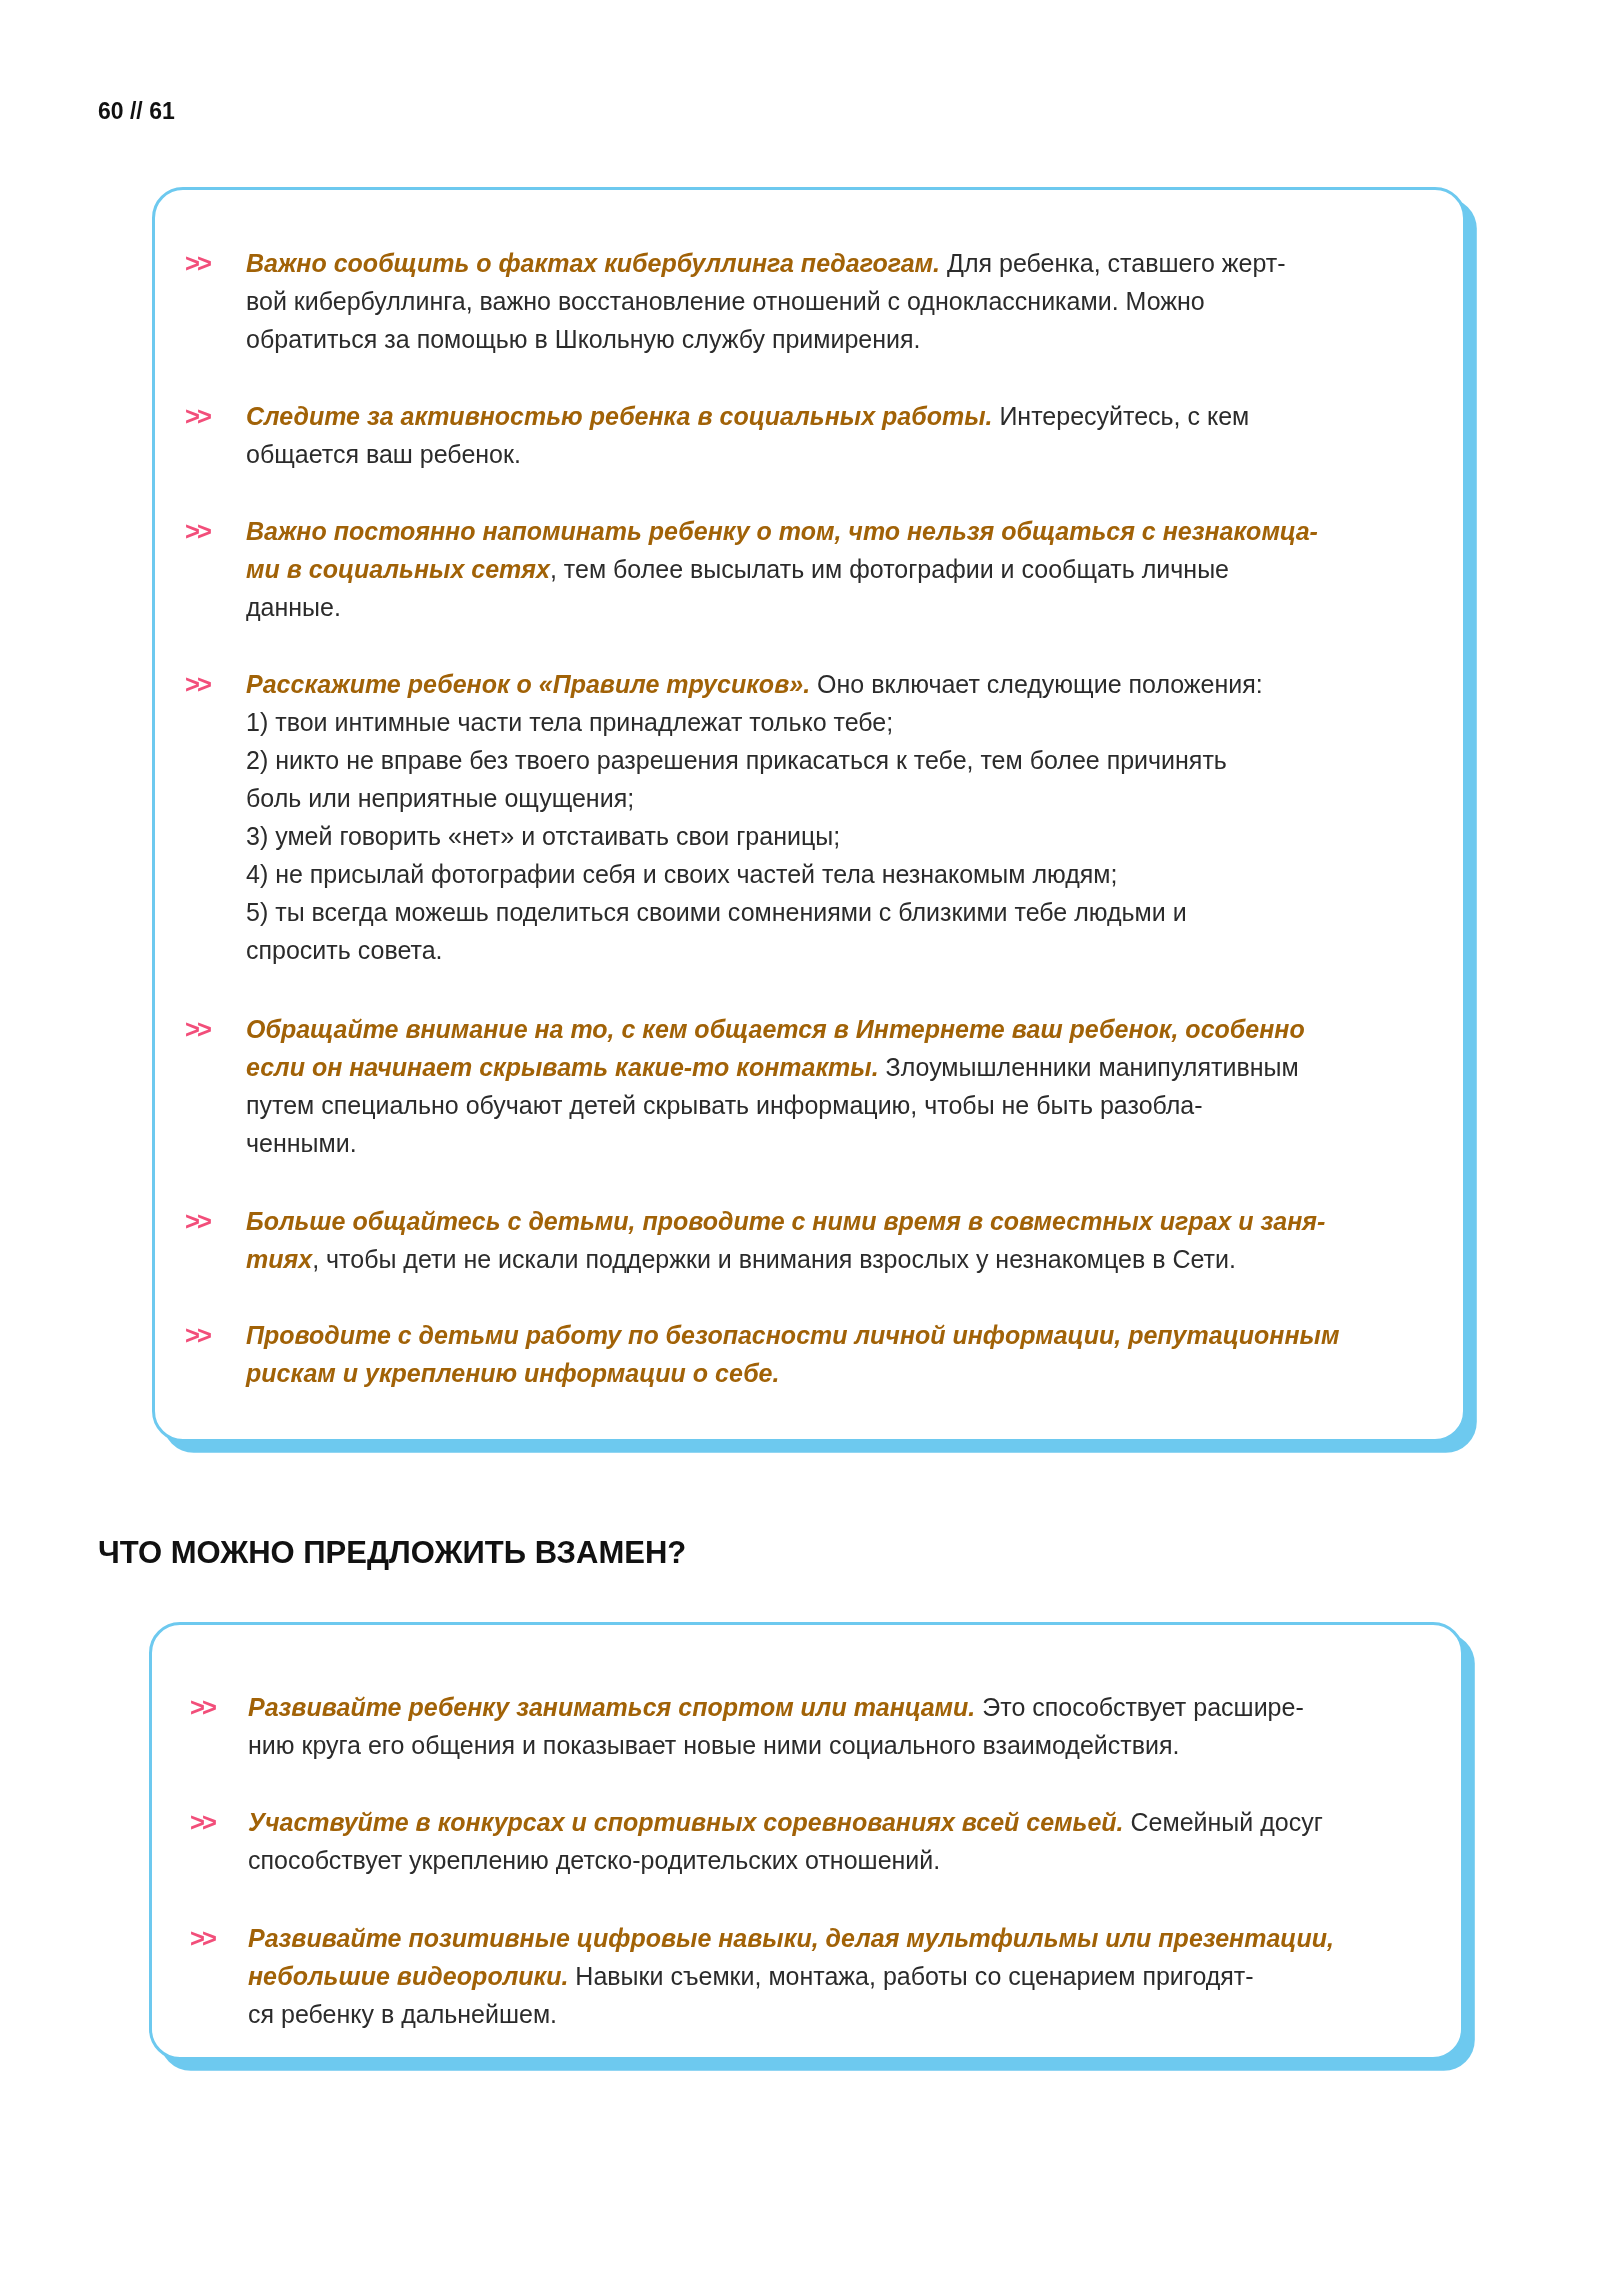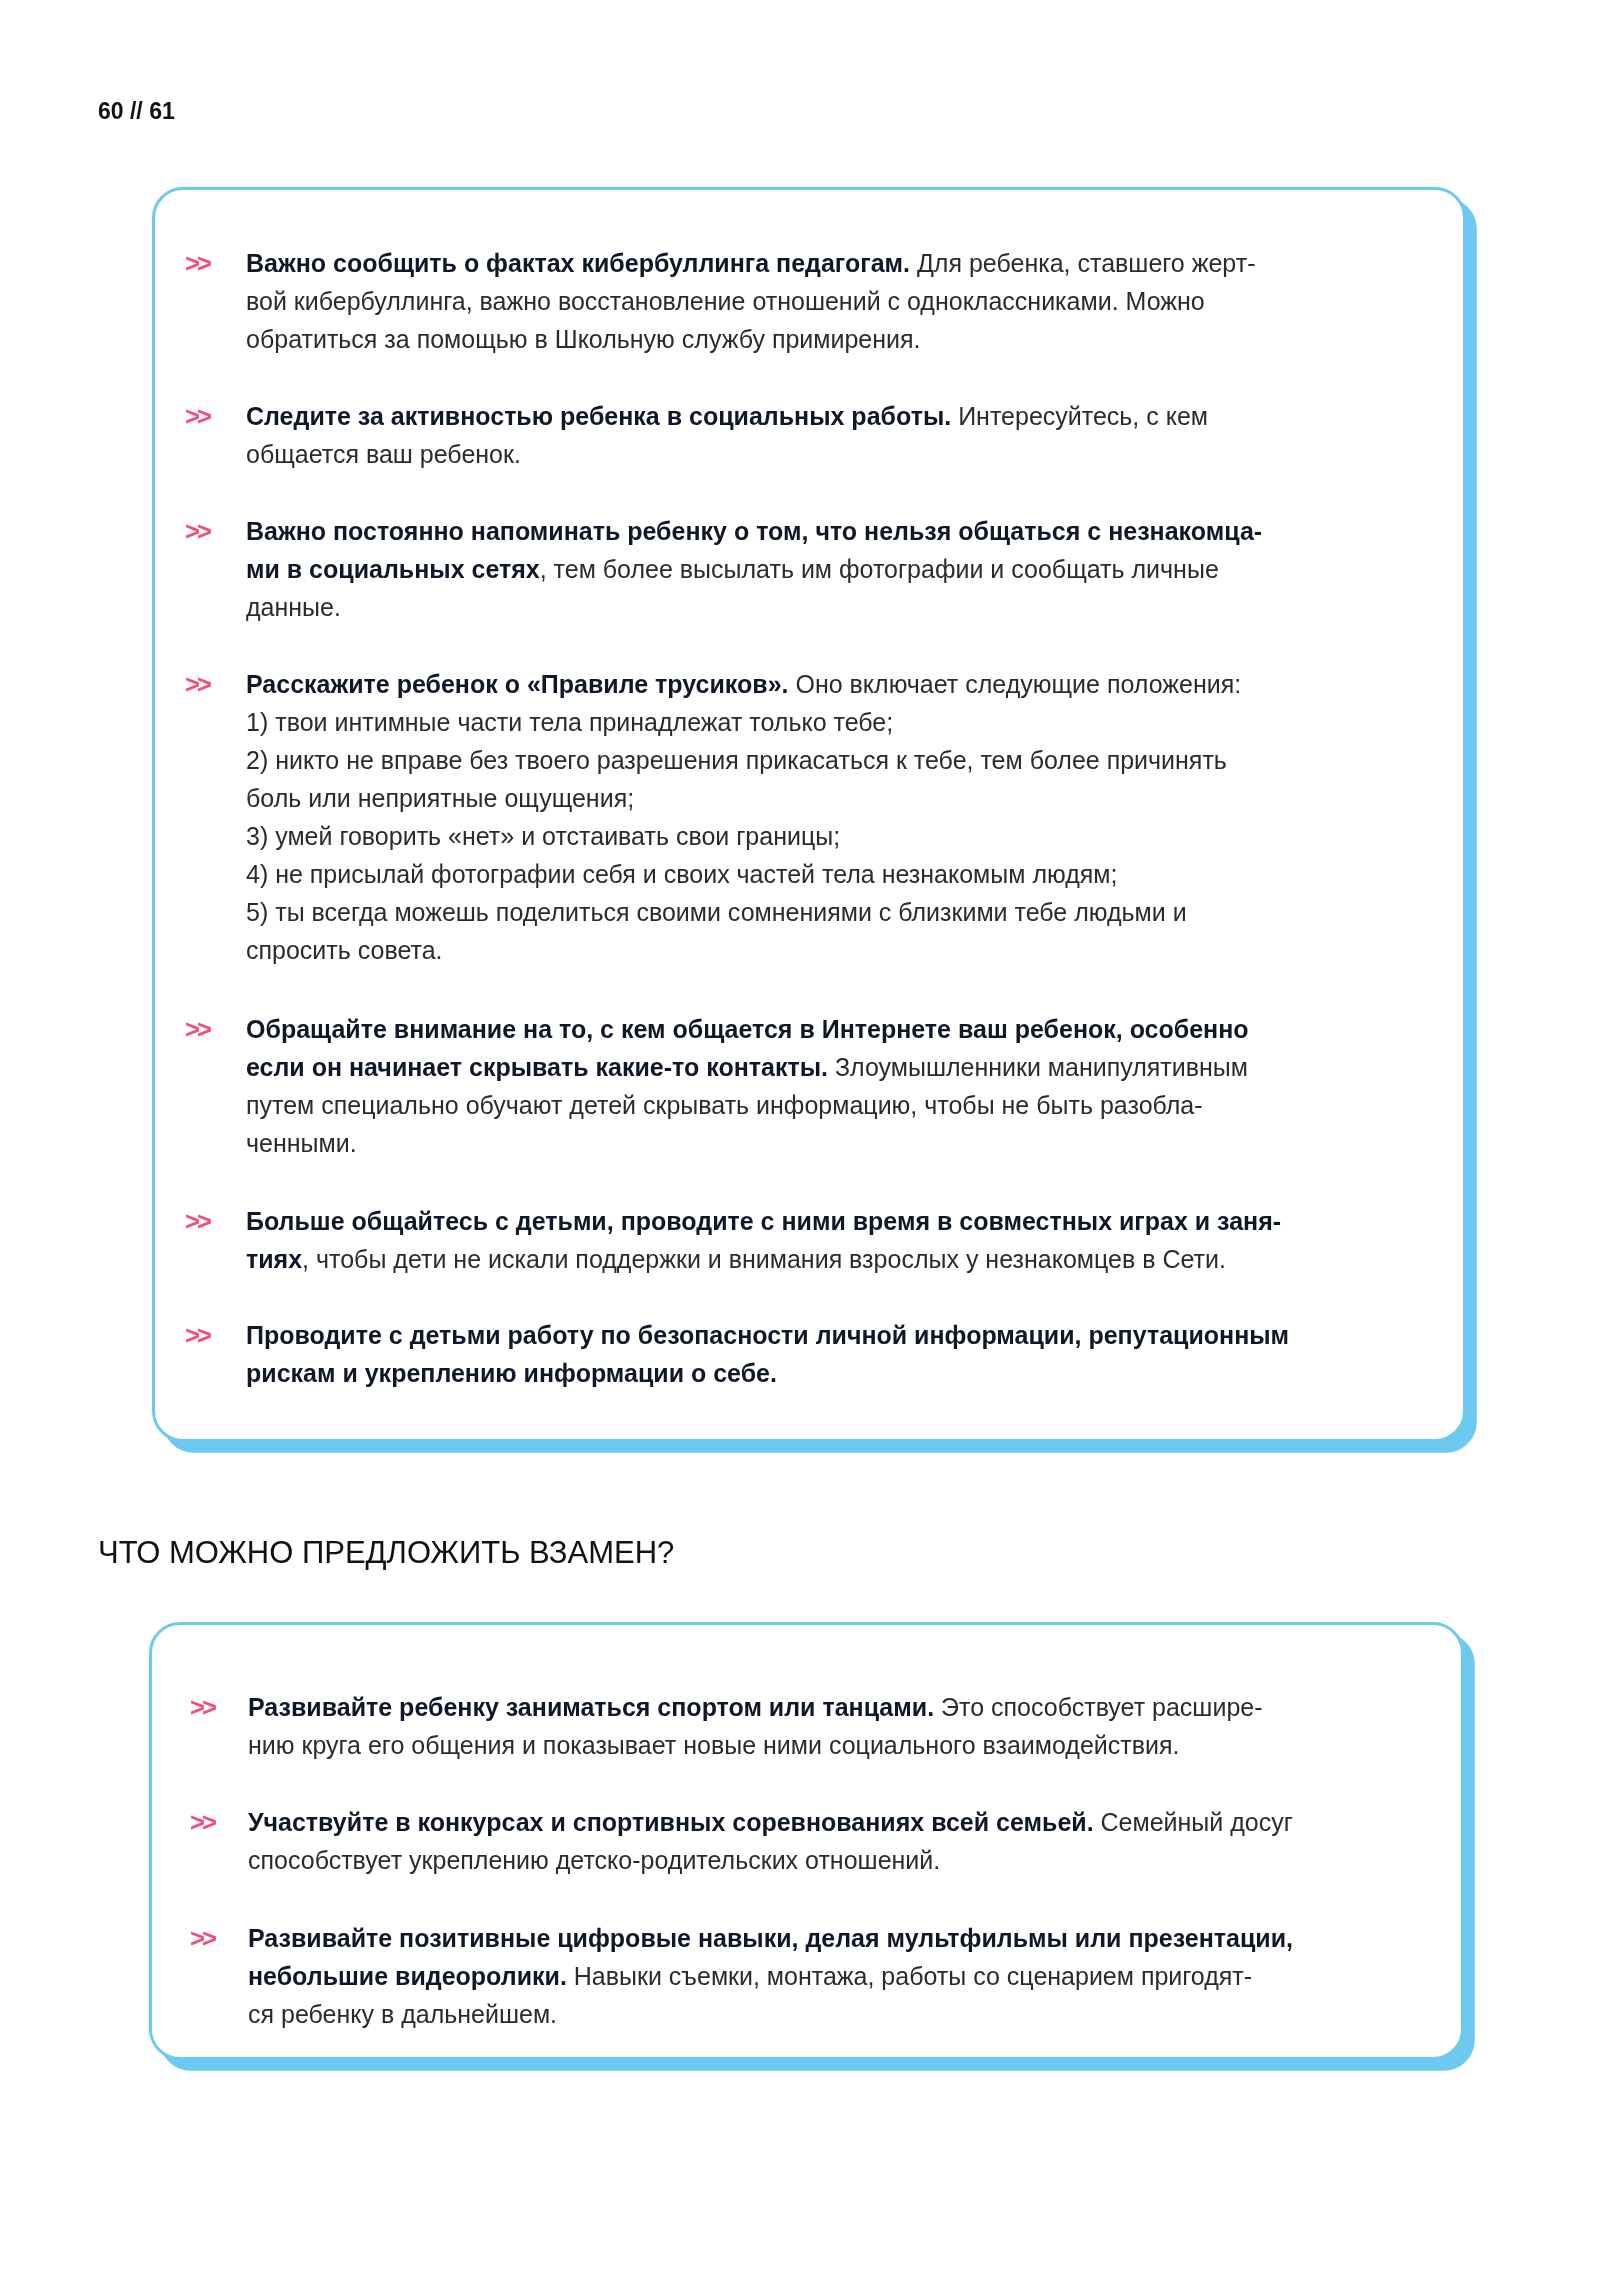--- a/index.html
+++ b/index.html
@@ -34,24 +34,24 @@
       letter-spacing: -2.9px;
     }
     .tip .body {
       position: absolute; top: 0;
       white-space: pre-line;
     }
     .card-1 .tip .arrow { left: 30px; }
     .card-1 .tip .body { left: 91px; width: 1191px; }
     .card-2 .tip .arrow { left: 38px; }
     .card-2 .tip .body { left: 96px; width: 1186px; }
-    .tip .lead { font-weight: bold; color: #0f172a; }
+    .tip .lead { font-weight: bold; color: #a16207; font-style: italic; }
     .section-heading {
       position: absolute; left: 98px; top: 1535px;
-      font-size: 31px; font-weight: normal; color: #111;
+      font-size: 31px; font-weight: bold; color: #111;
       letter-spacing: 0px;
     }
   </style>
 </head>
 <body>
 
 <div class="page-number">60 // 61</div>
 
 <div class="card card-1">
   <div class="tip" style="top:54px">

